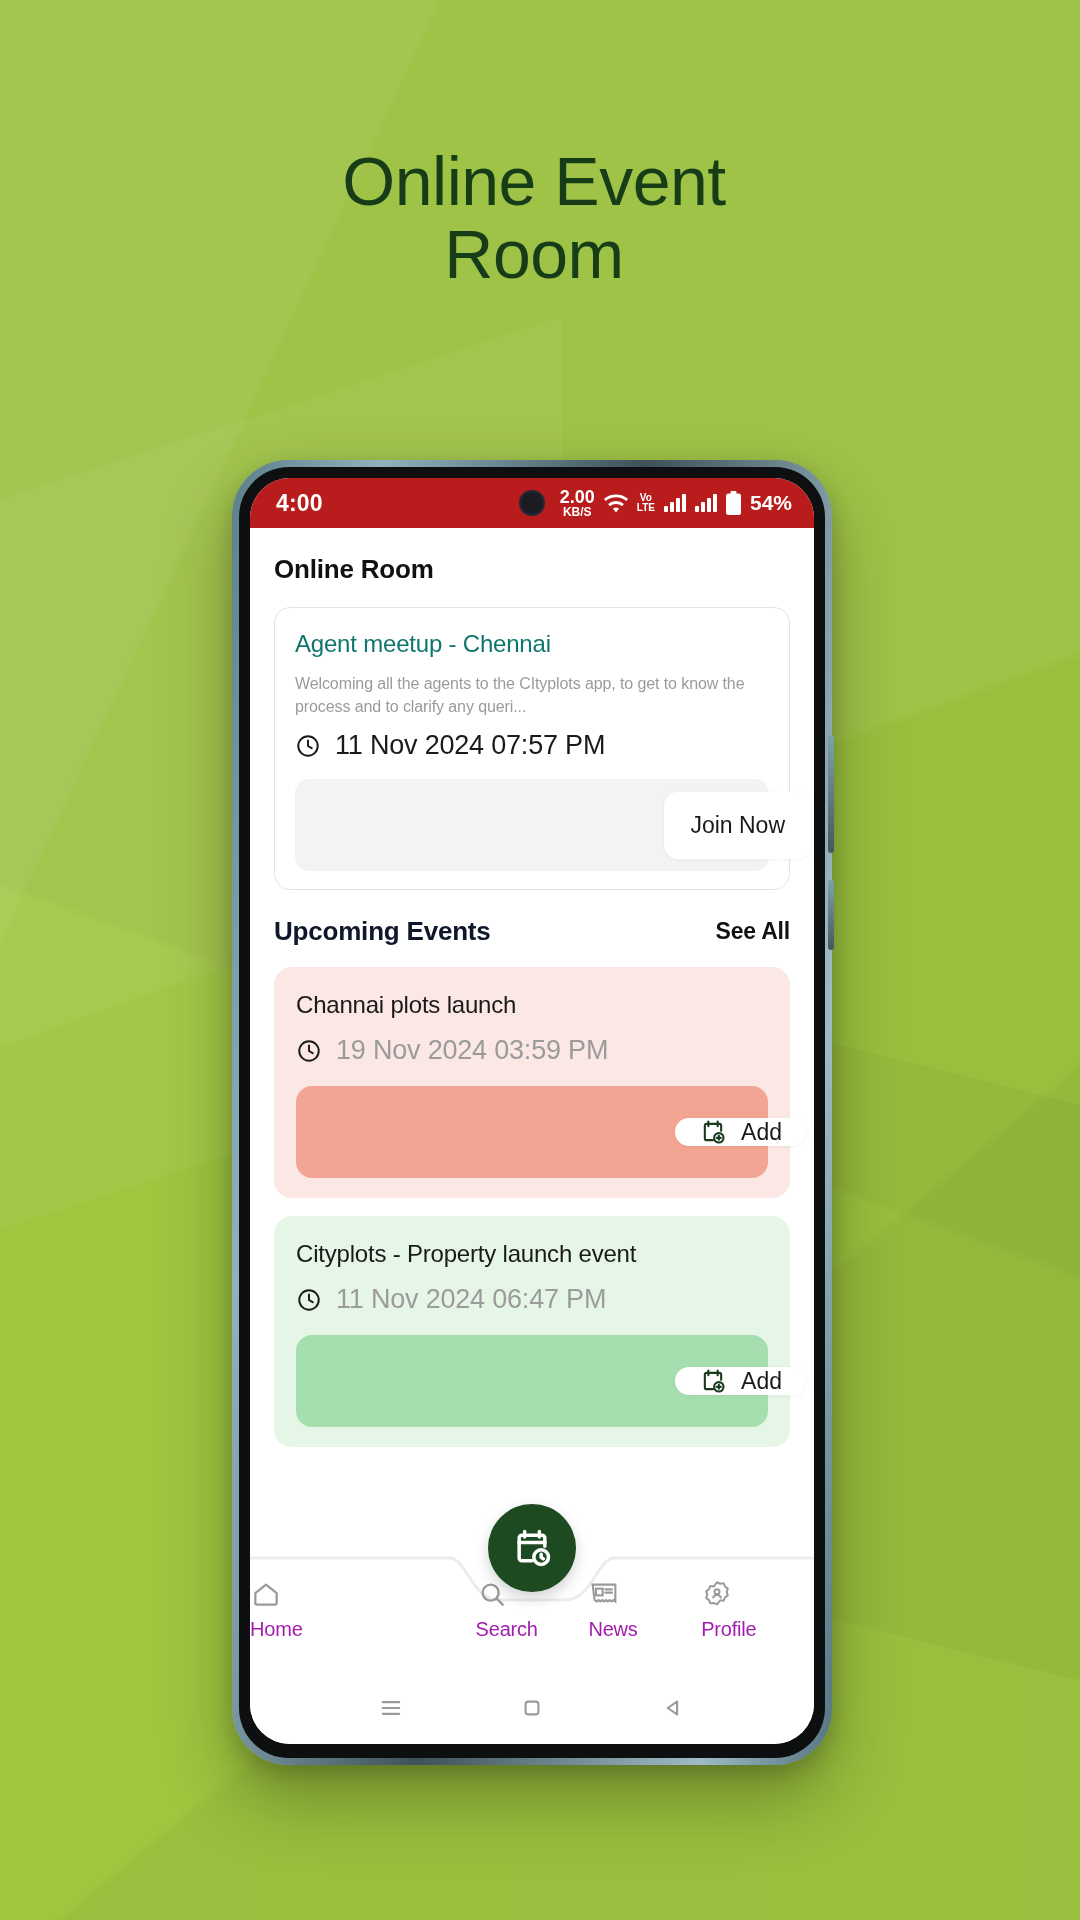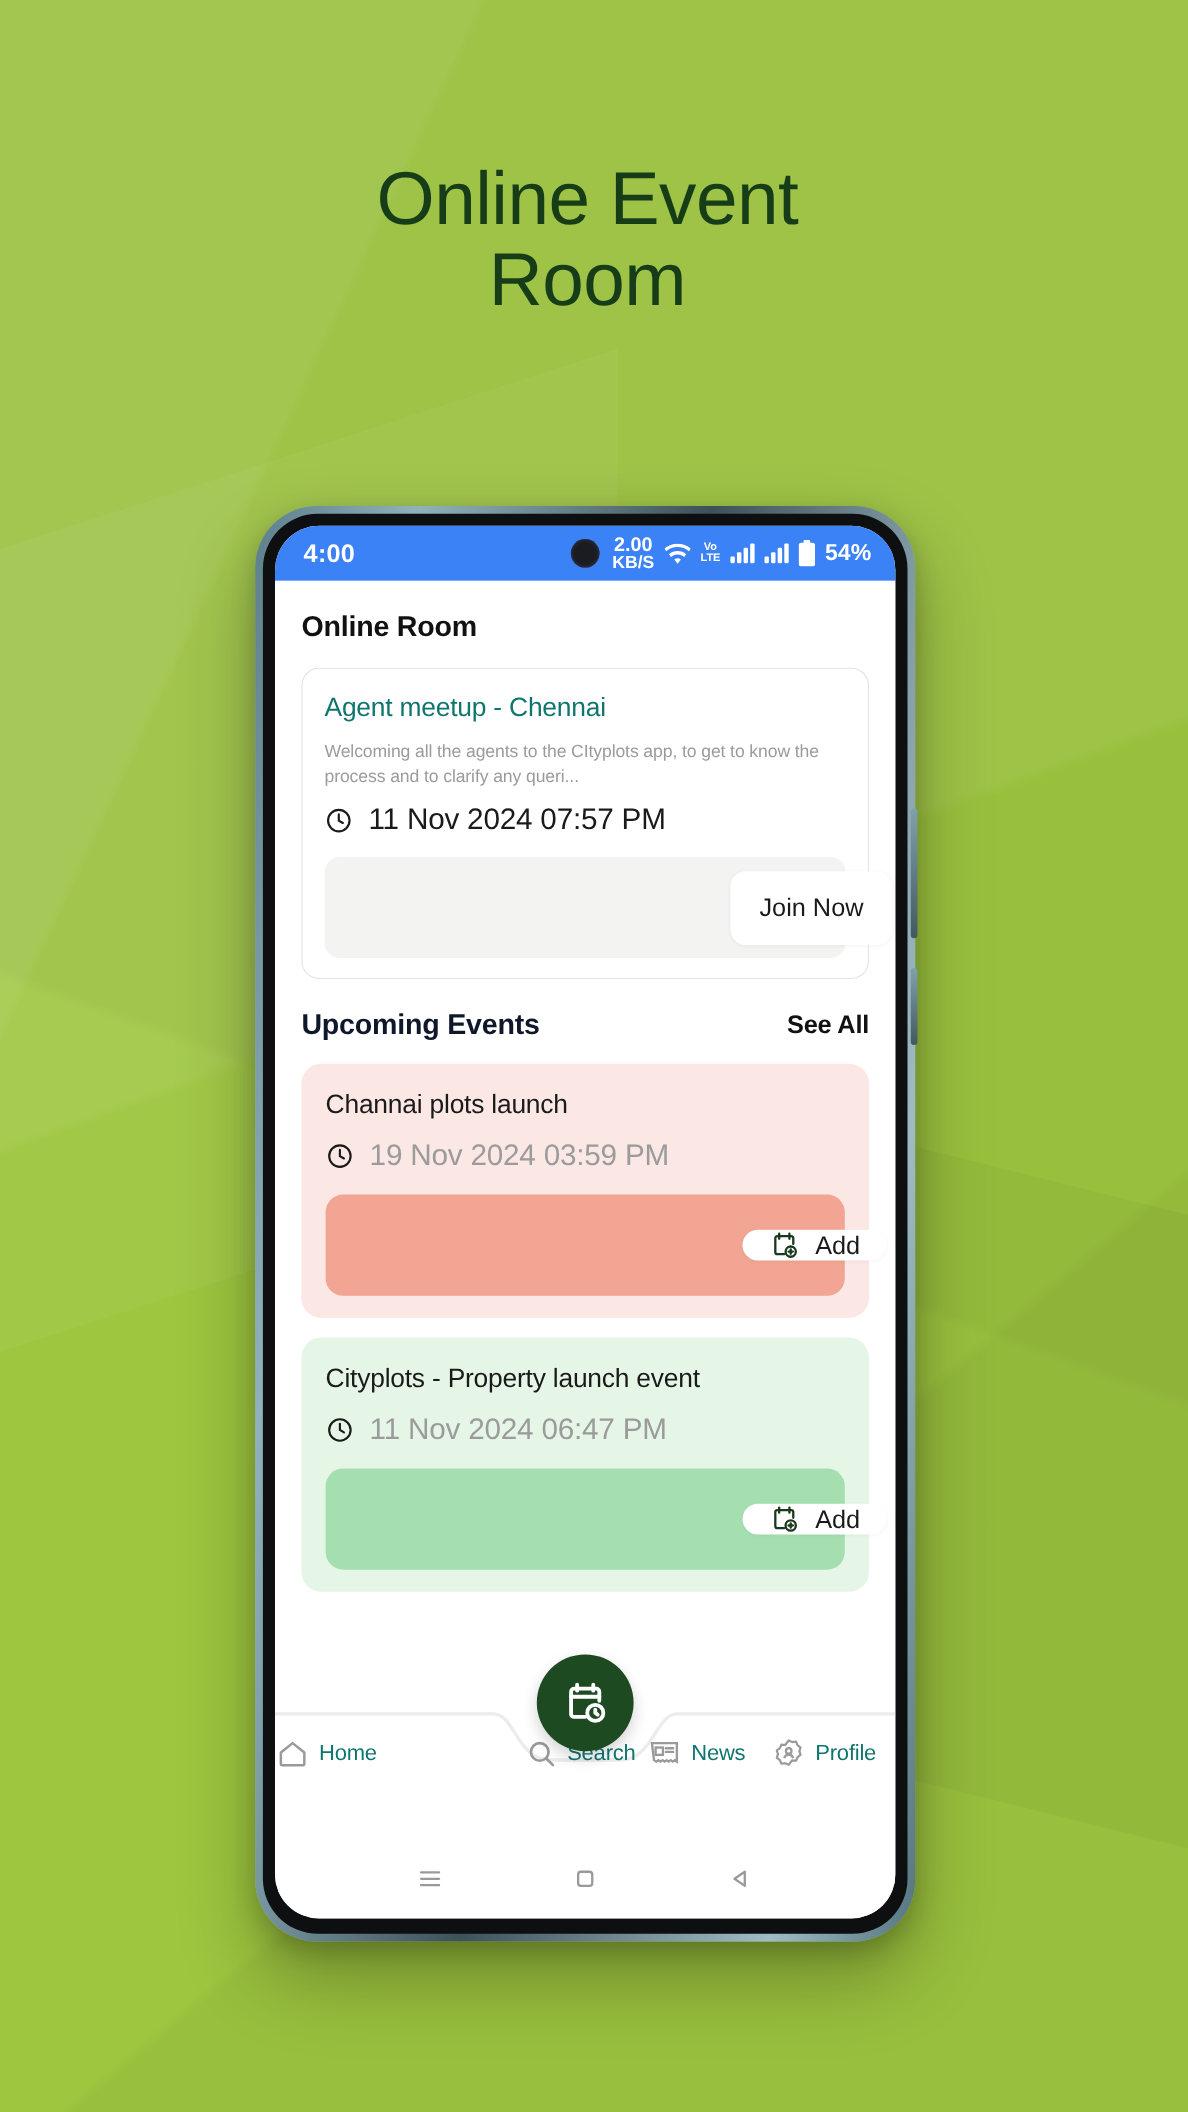--- a/index.html
+++ b/index.html
@@ -128,21 +128,21 @@
     width: 26px; height: 26px;
     border-radius: 50%;
     background: #1b1b22;
     box-shadow: inset 0 0 4px #3b3b55;
   }
   #net-speed {
     display: flex; flex-direction: column;
     align-items: center; line-height: 1;
   }
   #net-speed .v { font-size: 18px; font-weight: 700; }
-  #net-speed .u { font-size: 16px; font-weight: 700; }
+  #net-speed .u { font-size: 12px; font-weight: 700; }
   #volte {
     display: flex; flex-direction: column;
     align-items: center; line-height: 1;
     font-size: 10px; font-weight: 700;
   }
   .sig { display: flex; align-items: flex-end; gap: 2px; height: 18px; }
   .sig i { width: 4px; background: #fff; display: block; border-radius: 1px; }
   .sig i:nth-child(1) { height: 6px; }
   .sig i:nth-child(2) { height: 10px; }
   .sig i:nth-child(3) { height: 14px; }
@@ -301,24 +301,23 @@
   #nav-items {
     position: absolute;
     inset: 0;
     display: flex;
     align-items: flex-start;
     padding-top: 26px;
   }
   .nav-item {
     flex: 1 1 0;
     display: flex;
-    flex-direction: row;
-    align-items: center;
+    flex-direction: column;
     gap: 8px;
-    color: #0f766e;
+    color: #a21caf;
   }
   .nav-item.spacer { visibility: hidden; }
   .nav-label { font-size: 20px; letter-spacing: -0.2px; }
 
   
   #system-nav {
     flex: 0 0 72px;
     background: #ffffff;
     display: flex;
     align-items: center;
@@ -337,21 +336,21 @@
 <div id="promo-title" style="color: rgb(22, 61, 24);">Online Event
 Room</div>
 
 <div id="phone-frame">
   <div class="side-btn" id="btn-volume"></div>
   <div class="side-btn" id="btn-power"></div>
 
   <div id="phone-body">
     <div id="phone-screen">
 
-      <div id="status-bar" style="background: #3b82f6; text-align: center;">
+      <div id="status-bar" style="background: #b91c1c; text-align: center;">
         <span id="status-time">4:00</span>
         <div id="punch-hole"></div>
         <div id="status-right">
           <div id="net-speed">
             <span class="v">2.00</span>
             <span class="u">KB/S</span>
           </div>
           <span>
             <svg width="24" height="19" viewBox="0 0 24 19" fill="#fff">
               <path d="M12 18.5l3-3.8a4.6 4.6 0 0 0-6 0l3 3.8z"></path>

